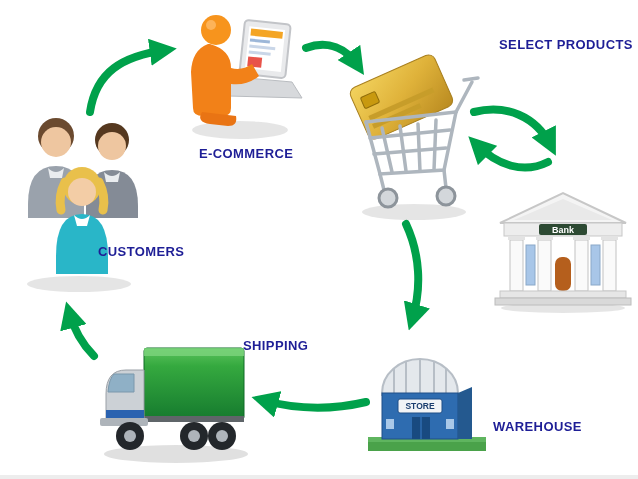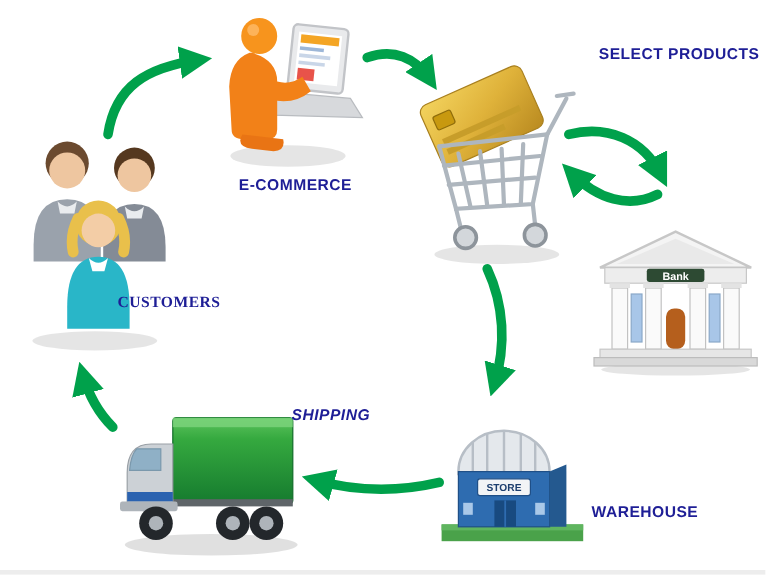--- a/index.html
+++ b/index.html
@@ -52,21 +52,21 @@
       <path d="M90 70 q8 8 16 0 l-2 10 h-12 z" fill="#e9ecef"></path>
 
       <circle cx="68" cy="84" r="19" fill="#e9c04b"></circle>
       <circle cx="68" cy="90" r="14" fill="#f3cda6"></circle>
       <path d="M51 80 q-7 14 -4 28" stroke="#e9c04b" stroke-width="9" fill="none" stroke-linecap="round"></path>
       <path d="M85 80 q7 14 4 28" stroke="#e9c04b" stroke-width="9" fill="none" stroke-linecap="round"></path>
       <path d="M42 154 q0 -42 26 -42 q26 0 26 42 v18 h-52 z" fill="#29b6c8"></path>
       <path d="M60 113 q8 8 16 0 l-3 11 h-10 z" fill="#ffffff"></path>
     </svg>
   </div>
-  <div class="node-label" style="left:98px;top:244px;font-family:Liberation Serif, serif;">CUSTOMERS</div>
+  <div class="node-label" style="left:98px;top:244px;">CUSTOMERS</div>
 
   <div class="icon-wrap" style="left:182px;top:2px;width:125px;height:140px;">
     <svg width="125" height="140" viewBox="0 0 125 140">
       <ellipse cx="58" cy="128" rx="48" ry="9" fill="rgba(0,0,0,0.10)"></ellipse>
 
       <g transform="rotate(6 82 48)">
         <rect x="60" y="20" width="46" height="54" rx="4" fill="#e9eaec" stroke="#c2c4c8" stroke-width="2"></rect>
         <rect x="65" y="26" width="36" height="42" fill="#ffffff"></rect>
         <rect x="67" y="28" width="32" height="7" fill="#f4a524"></rect>
         <rect x="67" y="38" width="20" height="3" fill="#9db7d8"></rect>
@@ -207,15 +207,15 @@
       <rect x="10" y="86" width="48" height="8" rx="2" fill="#aeb4ba"></rect>
 
       <circle cx="40" cy="104" r="14" fill="#23272b"></circle>
         <circle cx="40" cy="104" r="6" fill="#aeb4ba"></circle>
       <circle cx="104" cy="104" r="14" fill="#23272b"></circle>
         <circle cx="104" cy="104" r="6" fill="#aeb4ba"></circle>
       <circle cx="132" cy="104" r="14" fill="#23272b"></circle>
         <circle cx="132" cy="104" r="6" fill="#aeb4ba"></circle>
     </svg>
   </div>
-  <div class="node-label" style="left:243px;top:338px;font-style:italic;">SHIPPING</div>
+  <div class="node-label" style="left:243px;top:338px;">SHIPPING</div>
 
 </div>
 
 </body></html>

